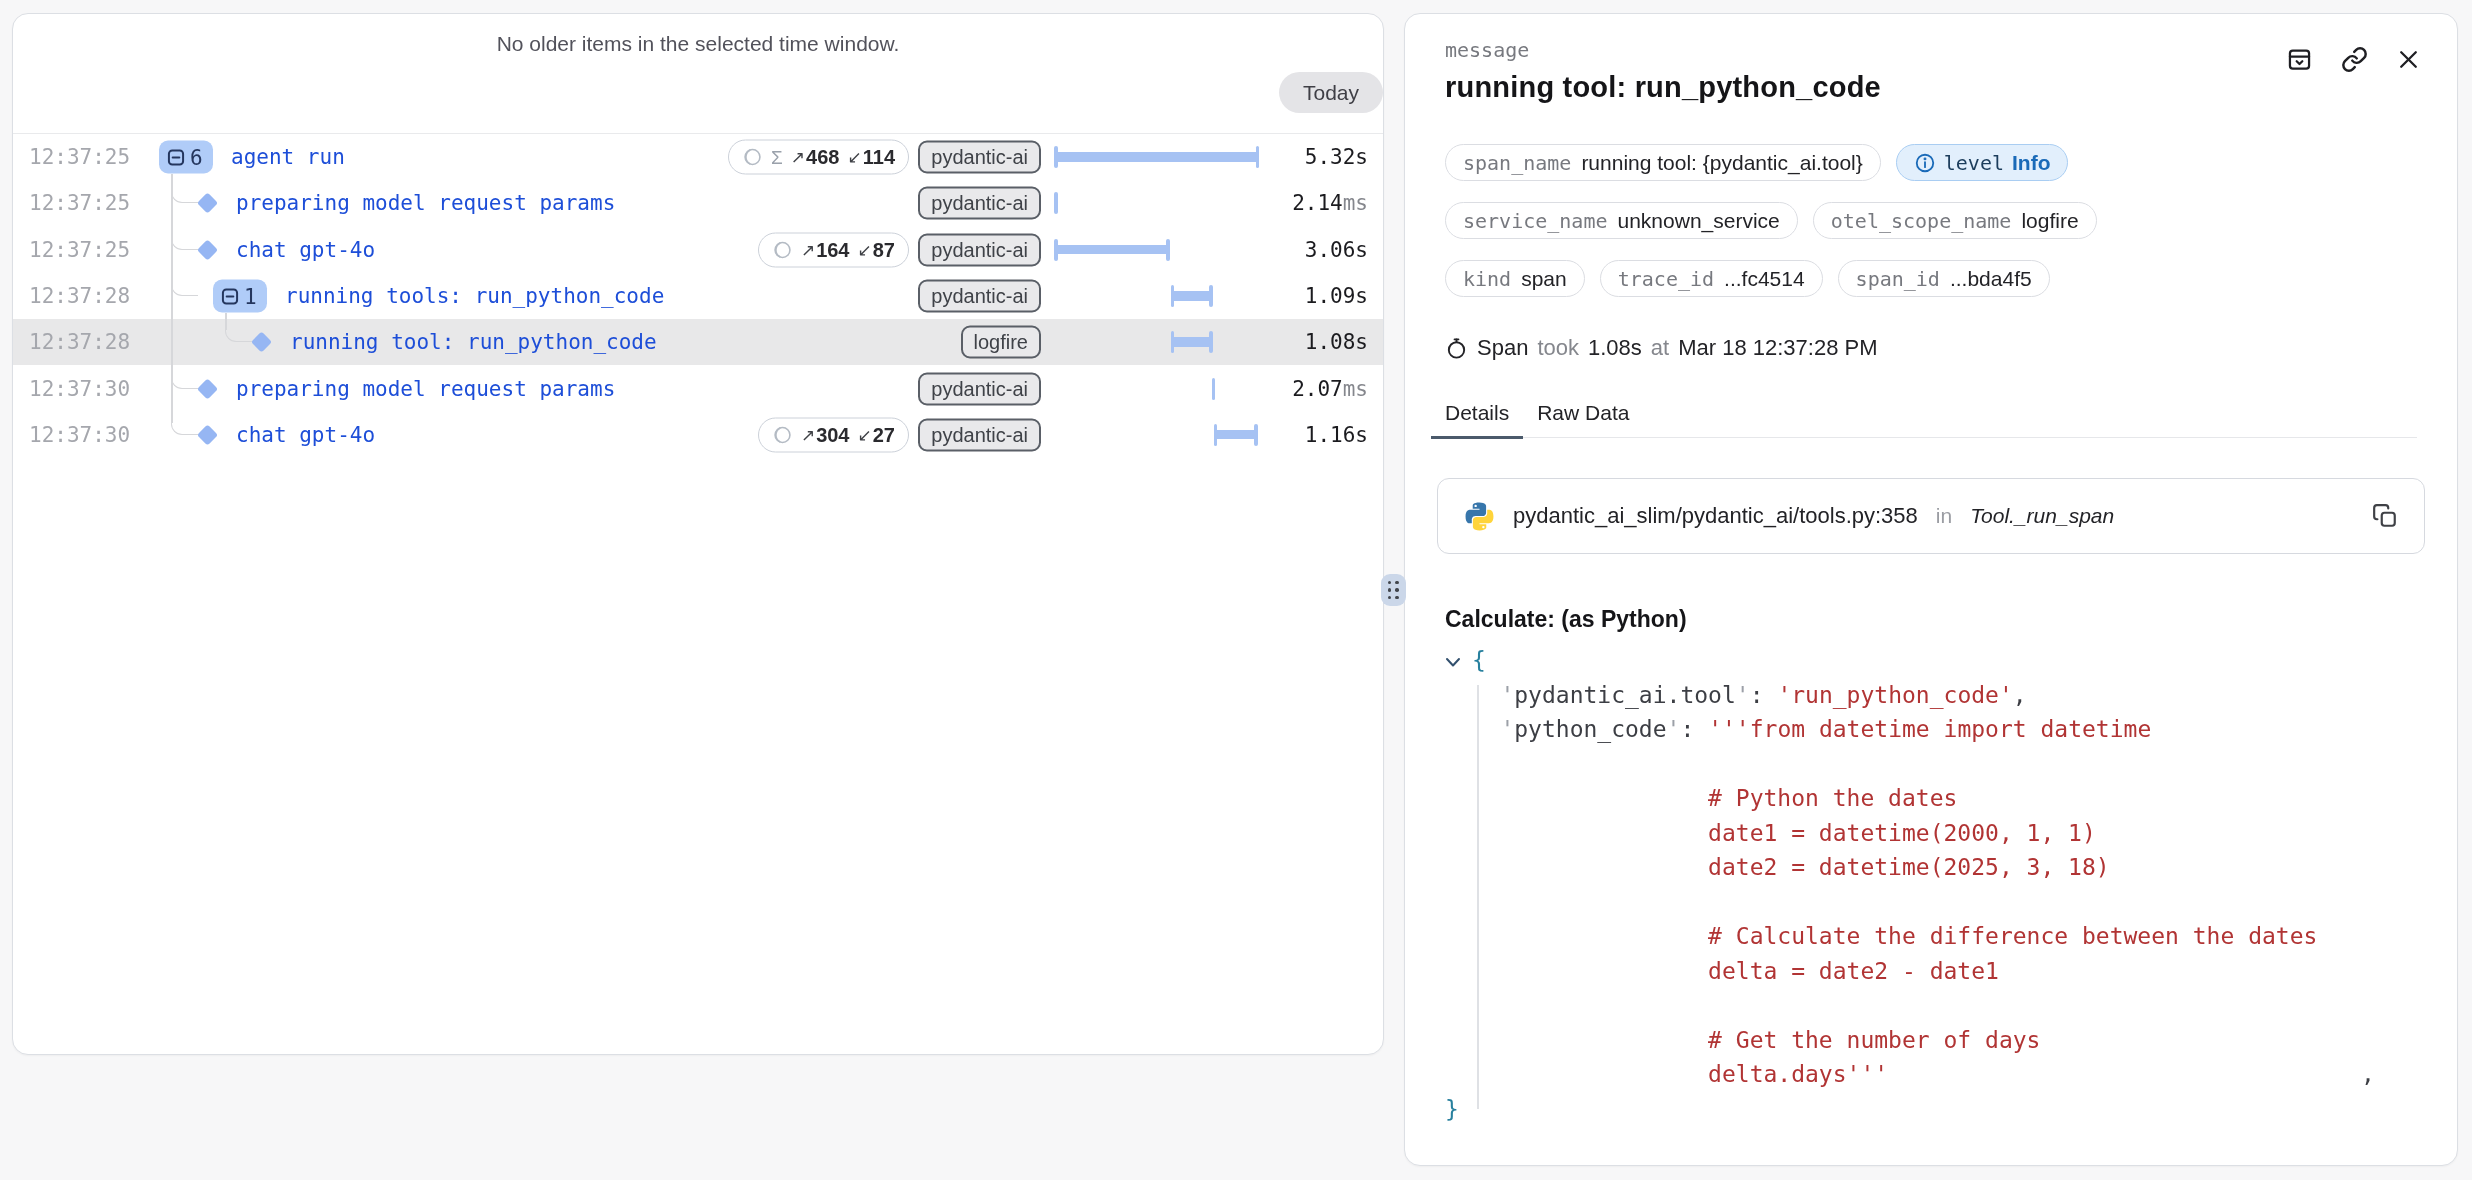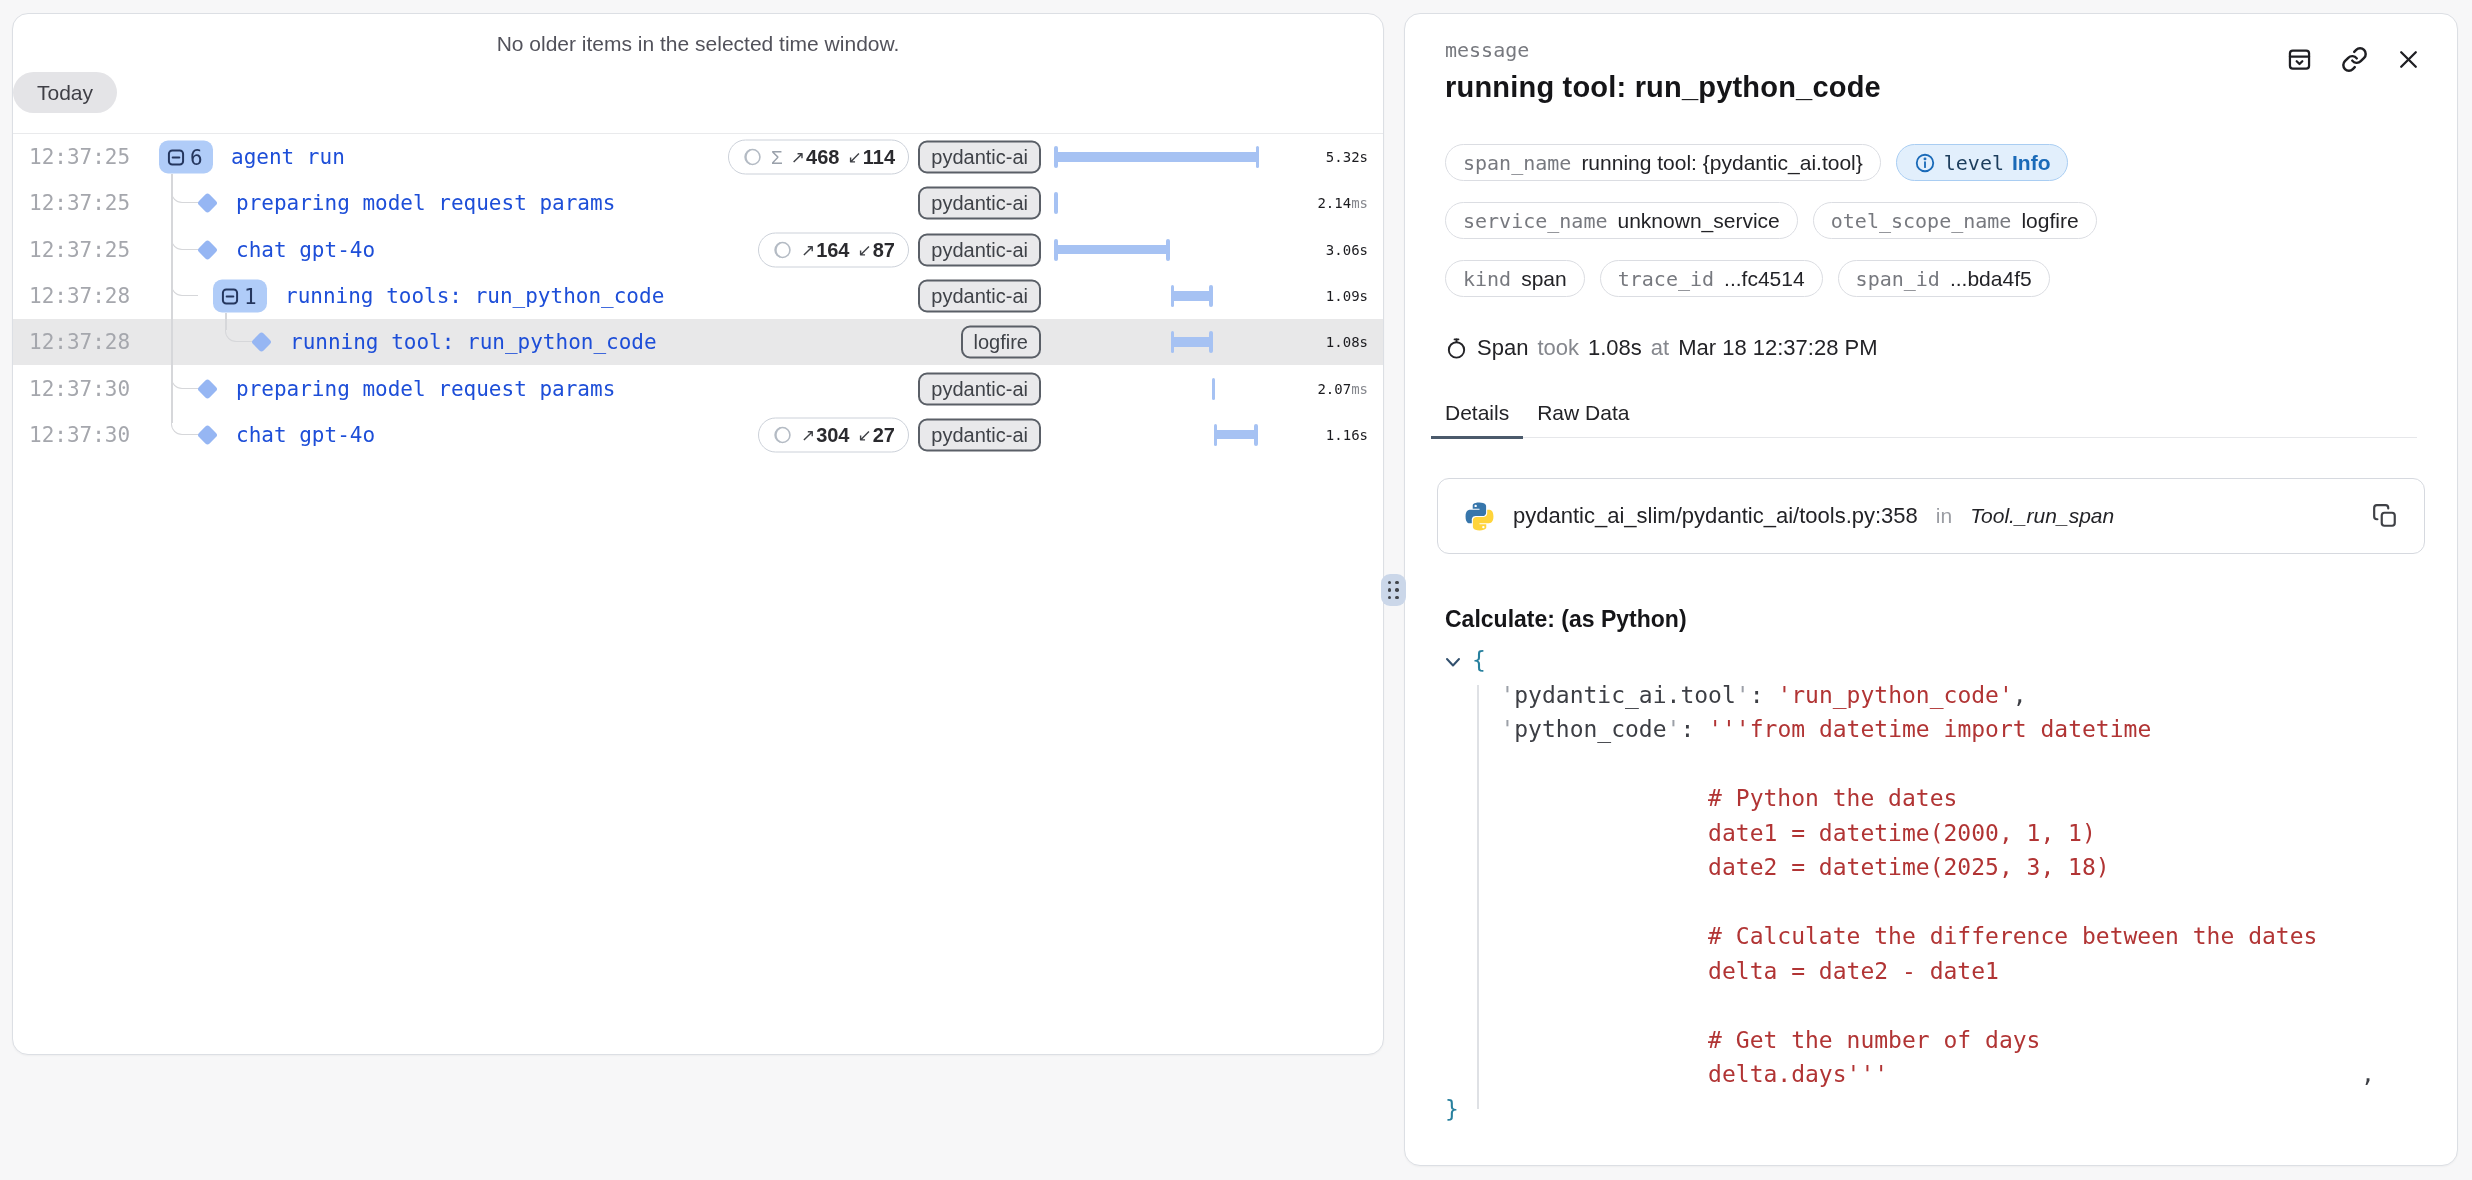--- a/index.html
+++ b/index.html
@@ -18,21 +18,21 @@
     background:#fff;
     border:1.5px solid #dcdfe4;
     border-radius:16px;
     box-shadow:0 1px 2px rgba(0,0,0,.04);
   }
   #left-card { left:12px; top:13px; width:1372px; height:1042px; overflow:hidden; }
   #right-card { left:1404px; top:13px; width:1054px; height:1153px; padding:24px 40px; overflow:hidden; }
 
   
   .empty-notice { text-align:center; padding-top:18px; font-size:21px; color:#52525b; }
-  .today-wrap { display:flex; justify-content:flex-start; margin-top:16px; }
+  .today-wrap { display:flex; justify-content:flex-end; margin-top:16px; }
   .today-pill {
     background:#e4e4e7; border:none; border-radius:21px; height:41px;
     padding:0 24px; font-size:21px; color:#3f3f46; font-family:"Liberation Sans",sans-serif; cursor:pointer;
   }
   .header-divider { margin-top:20px; border-top:1.5px solid #e9eaec; }
 
   
   .rows { position:relative; }
   .trace-row { position:relative; height:46.3px; cursor:pointer; }
   .trace-row.selected { background:#e8e8e9; }
@@ -59,21 +59,21 @@
   .token-badge .sigma { color:#9aa1ab; font-weight:500; font-size:19px; }
   .token-badge .arrow { color:#3f4146; font-weight:400; font-size:17px; margin-right:1px; }
   .tok-group { display:flex; align-items:center; }
   .tag-col { position:absolute; right:342px; top:50%; transform:translateY(-50%); }
   .tag-pill { height:33px; padding:0 11px; border:2px solid #5a5f67; border-radius:9px;
     background:#e9e9eb; color:#3f4248; font-size:20px; display:flex; align-items:center; }
   .timeline { position:absolute; left:1041px; width:205px; height:24px; top:50%; transform:translateY(-50%); }
   .cap { position:absolute; width:3.5px; height:22px; top:1px; background:#a6c2f3; border-radius:2px; }
   .tbar { position:absolute; height:9.5px; top:7px; background:#a6c2f3; }
   .t-dur { position:absolute; right:15px; top:50%; transform:translateY(-50%);
-    font-family:"DejaVu Sans Mono",monospace; font-size:14px; color:#1b1b1f; }
+    font-family:"DejaVu Sans Mono",monospace; font-size:21px; color:#1b1b1f; }
   .t-dur .unit-ms { color:#85878d; }
 
   
   .drag-handle { position:absolute; left:1381px; top:574px; width:25px; height:32px;
     background:#cbd7e9; border-radius:9px; z-index:5; cursor:col-resize;
     display:grid; grid-template-columns:repeat(2,4px); grid-template-rows:repeat(3,4px);
     gap:3.5px; place-content:center; }
   .drag-handle i { background:#41454c; border-radius:50%; width:3.5px; height:3.5px; }
 
   

